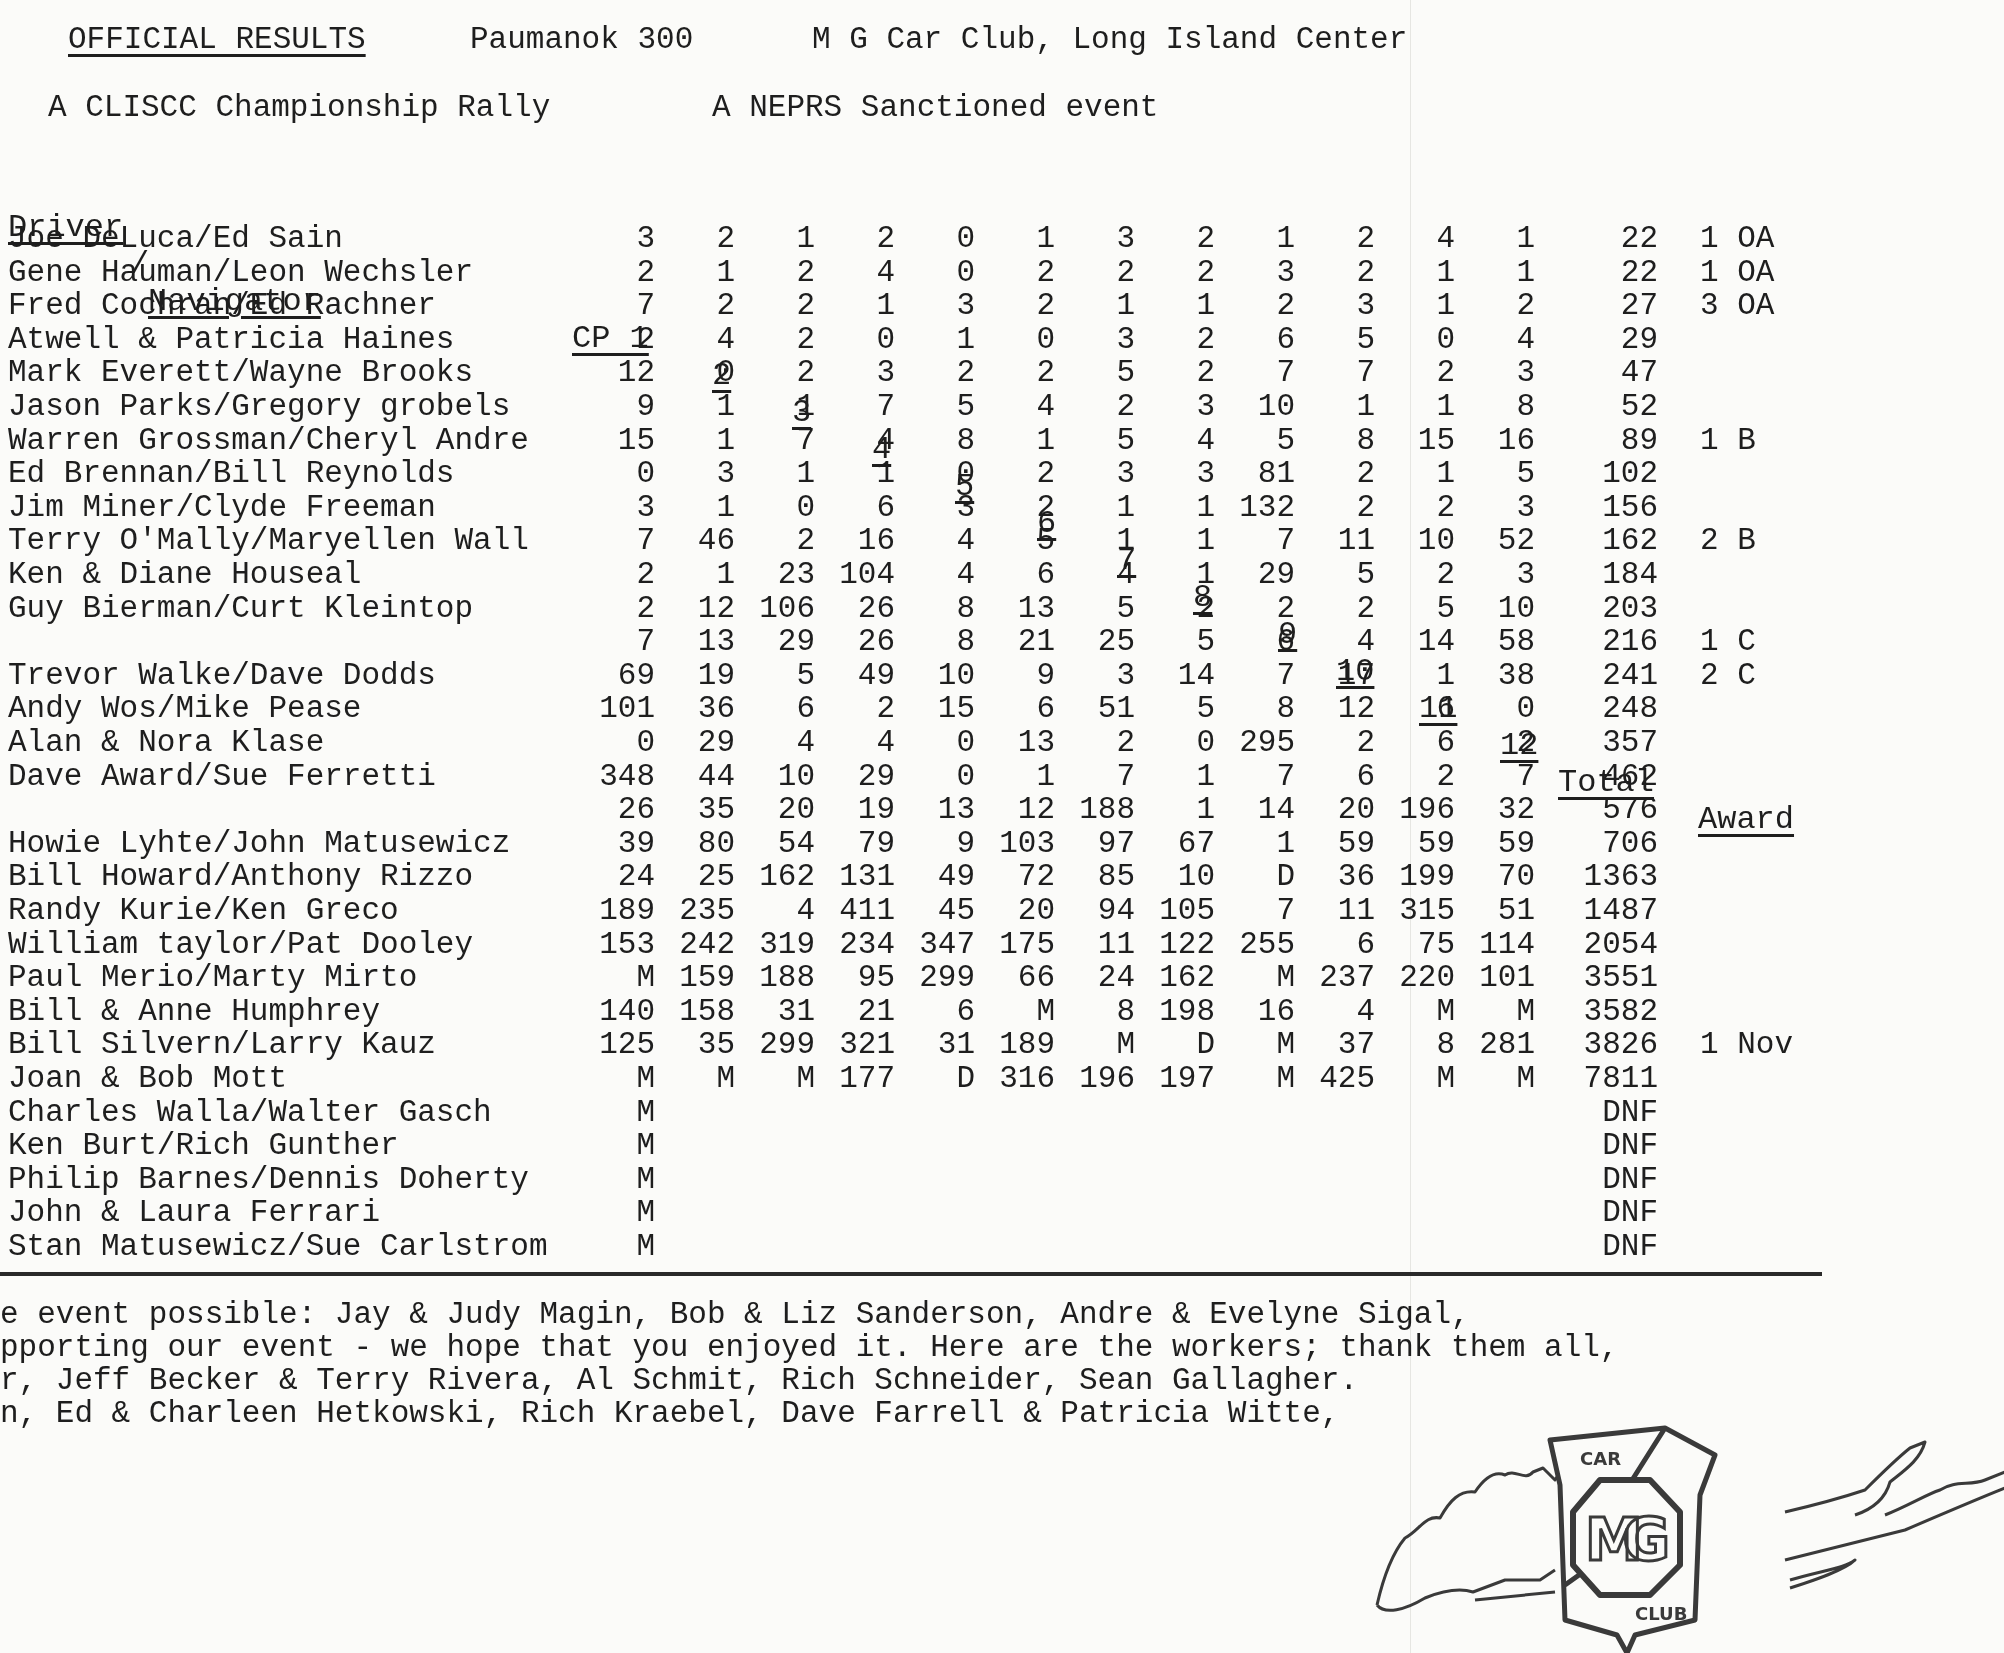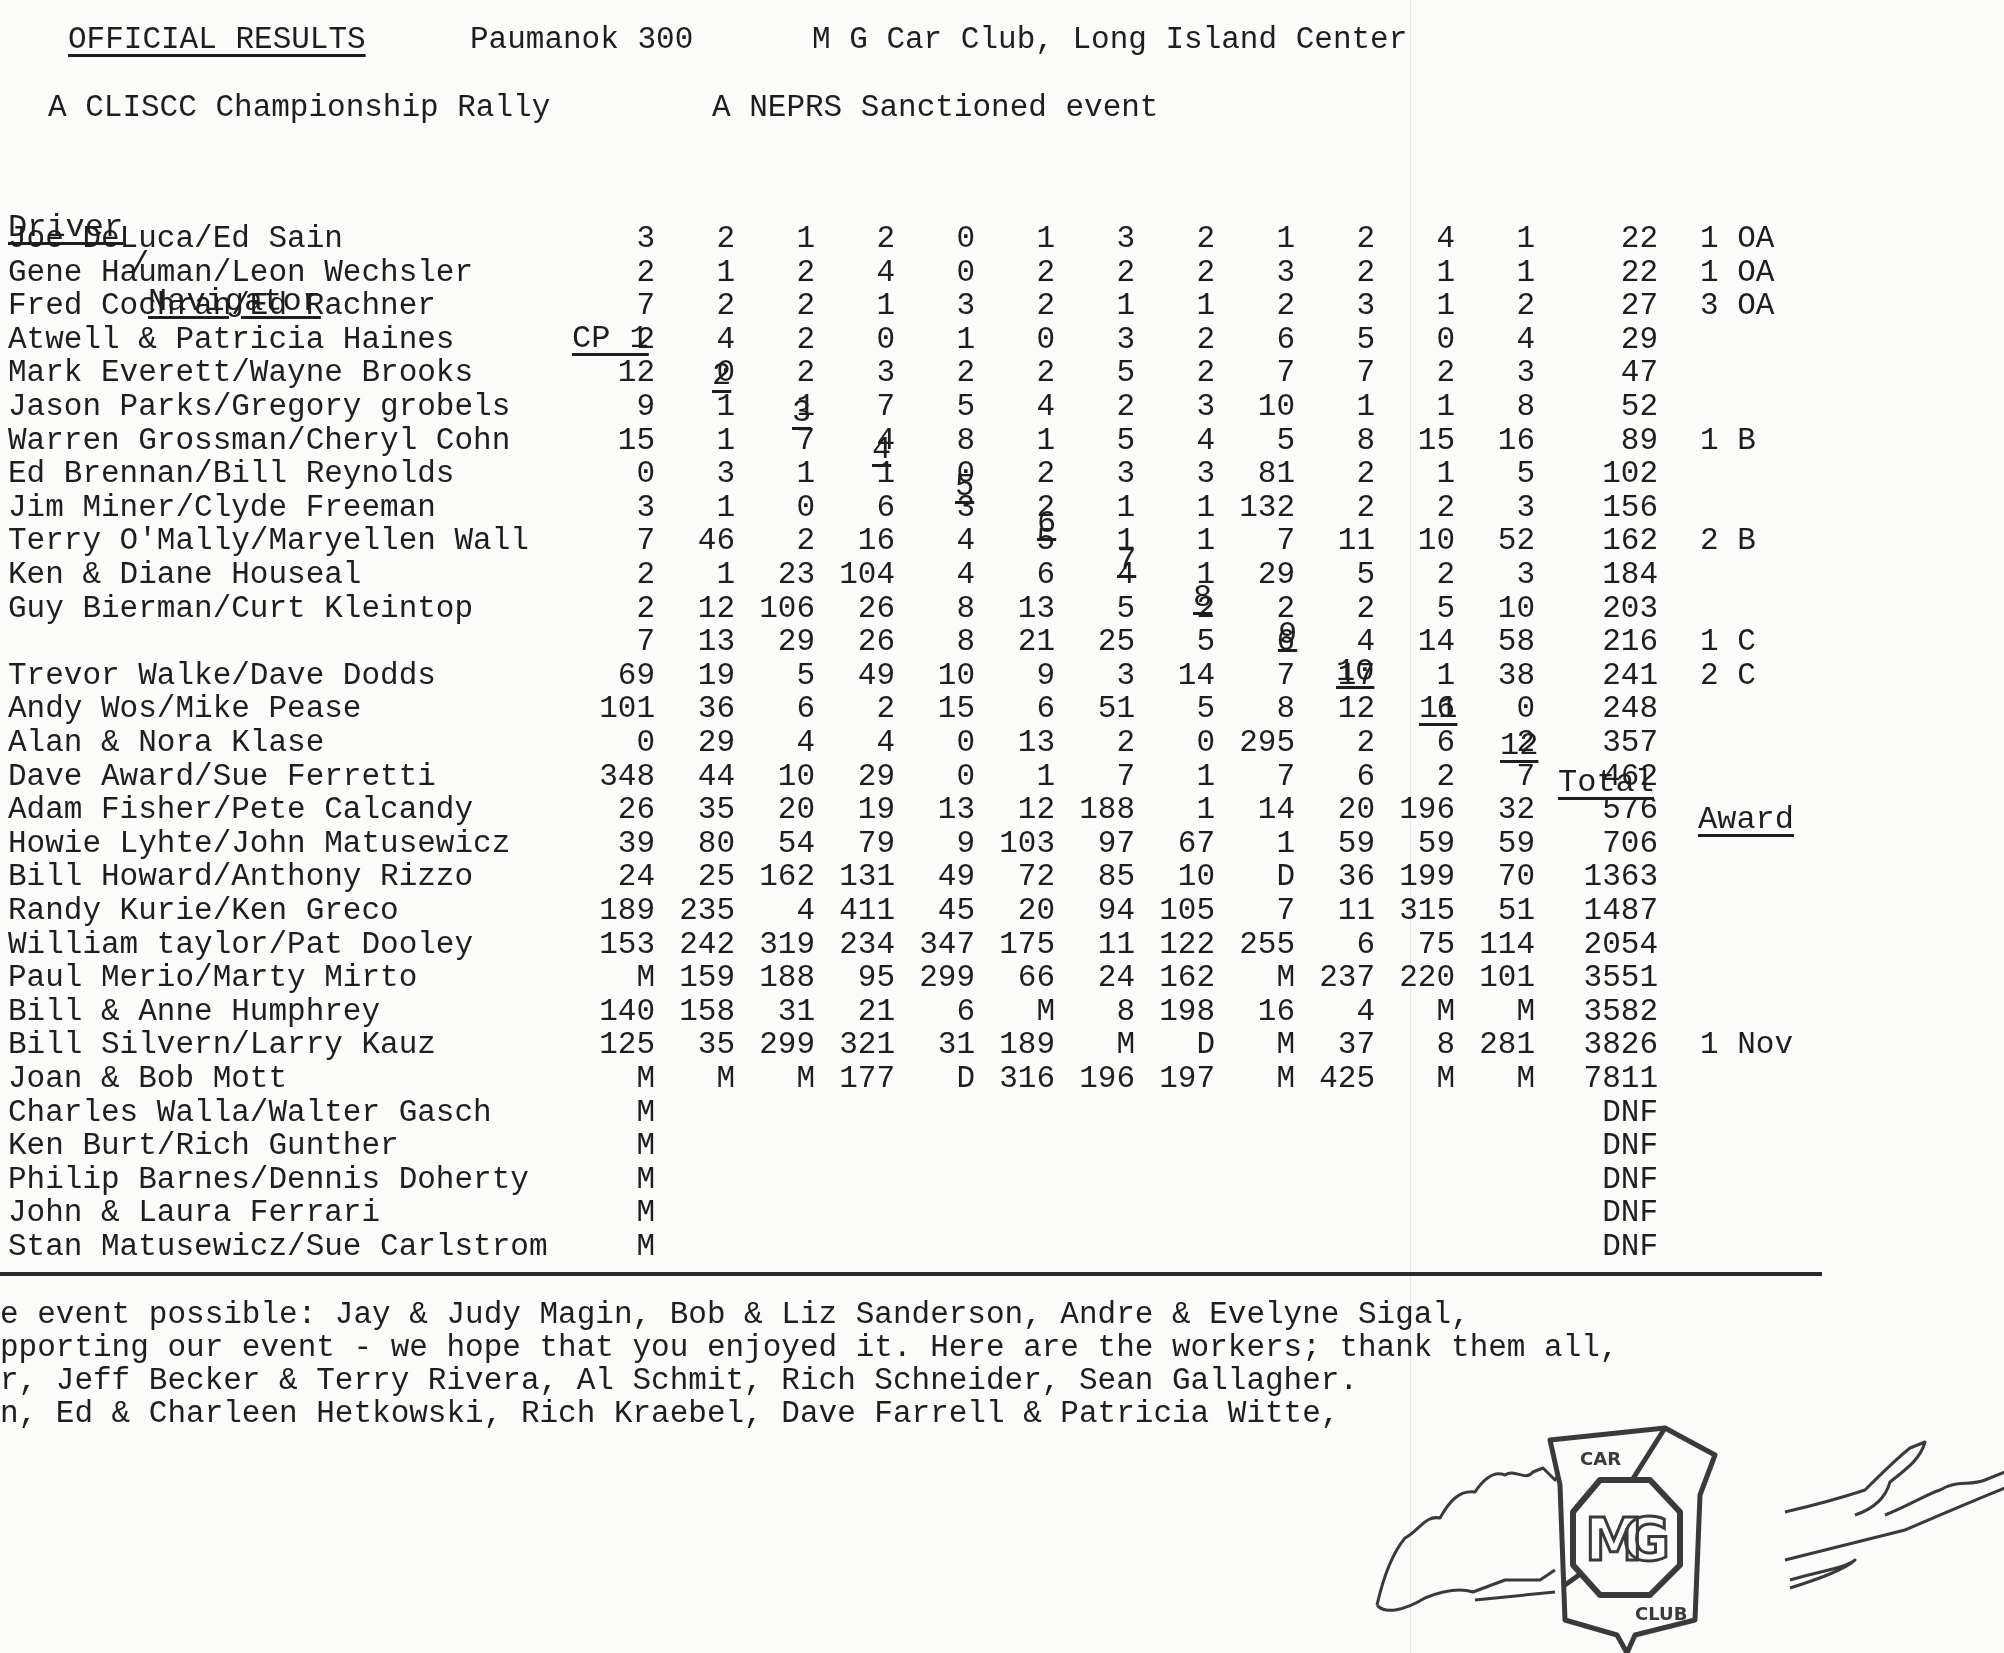--- a/index.html
+++ b/index.html
@@ -155,21 +155,21 @@
       <span class="cell" style="left: 1045px;">2</span>
       <span class="cell" style="left: 1125px;">3</span>
       <span class="cell" style="left: 1205px;">10</span>
       <span class="cell" style="left: 1285px;">1</span>
       <span class="cell" style="left: 1365px;">1</span>
       <span class="cell" style="left: 1445px;">8</span>
       <span class="total" style="left: 1538px;">52</span>
       <span class="award"></span>
     </div>
     <div class="row" style="top: 423.6px;">
-      <span class="name">Warren Grossman/Cheryl Cohn</span>
+      <span class="name">Warren Grossman/Cheryl Andre</span>
       <span class="cell" style="left: 565px;">15</span>
       <span class="cell" style="left: 645px;">1</span>
       <span class="cell" style="left: 725px;">7</span>
       <span class="cell" style="left: 805px;">4</span>
       <span class="cell" style="left: 885px;">8</span>
       <span class="cell" style="left: 965px;">1</span>
       <span class="cell" style="left: 1045px;">5</span>
       <span class="cell" style="left: 1125px;">4</span>
       <span class="cell" style="left: 1205px;">5</span>
       <span class="cell" style="left: 1285px;">8</span>
@@ -341,21 +341,20 @@
       <span class="cell" style="left: 1045px;">7</span>
       <span class="cell" style="left: 1125px;">1</span>
       <span class="cell" style="left: 1205px;">7</span>
       <span class="cell" style="left: 1285px;">6</span>
       <span class="cell" style="left: 1365px;">2</span>
       <span class="cell" style="left: 1445px;">7</span>
       <span class="total" style="left: 1538px;">462</span>
       <span class="award"></span>
     </div>
     <div class="row" style="top: 793.2px;">
-      <span class="name">Adam Fisher/Pete Calcandy</span>
       <span class="cell" style="left: 565px;">26</span>
       <span class="cell" style="left: 645px;">35</span>
       <span class="cell" style="left: 725px;">20</span>
       <span class="cell" style="left: 805px;">19</span>
       <span class="cell" style="left: 885px;">13</span>
       <span class="cell" style="left: 965px;">12</span>
       <span class="cell" style="left: 1045px;">188</span>
       <span class="cell" style="left: 1125px;">1</span>
       <span class="cell" style="left: 1205px;">14</span>
       <span class="cell" style="left: 1285px;">20</span>

